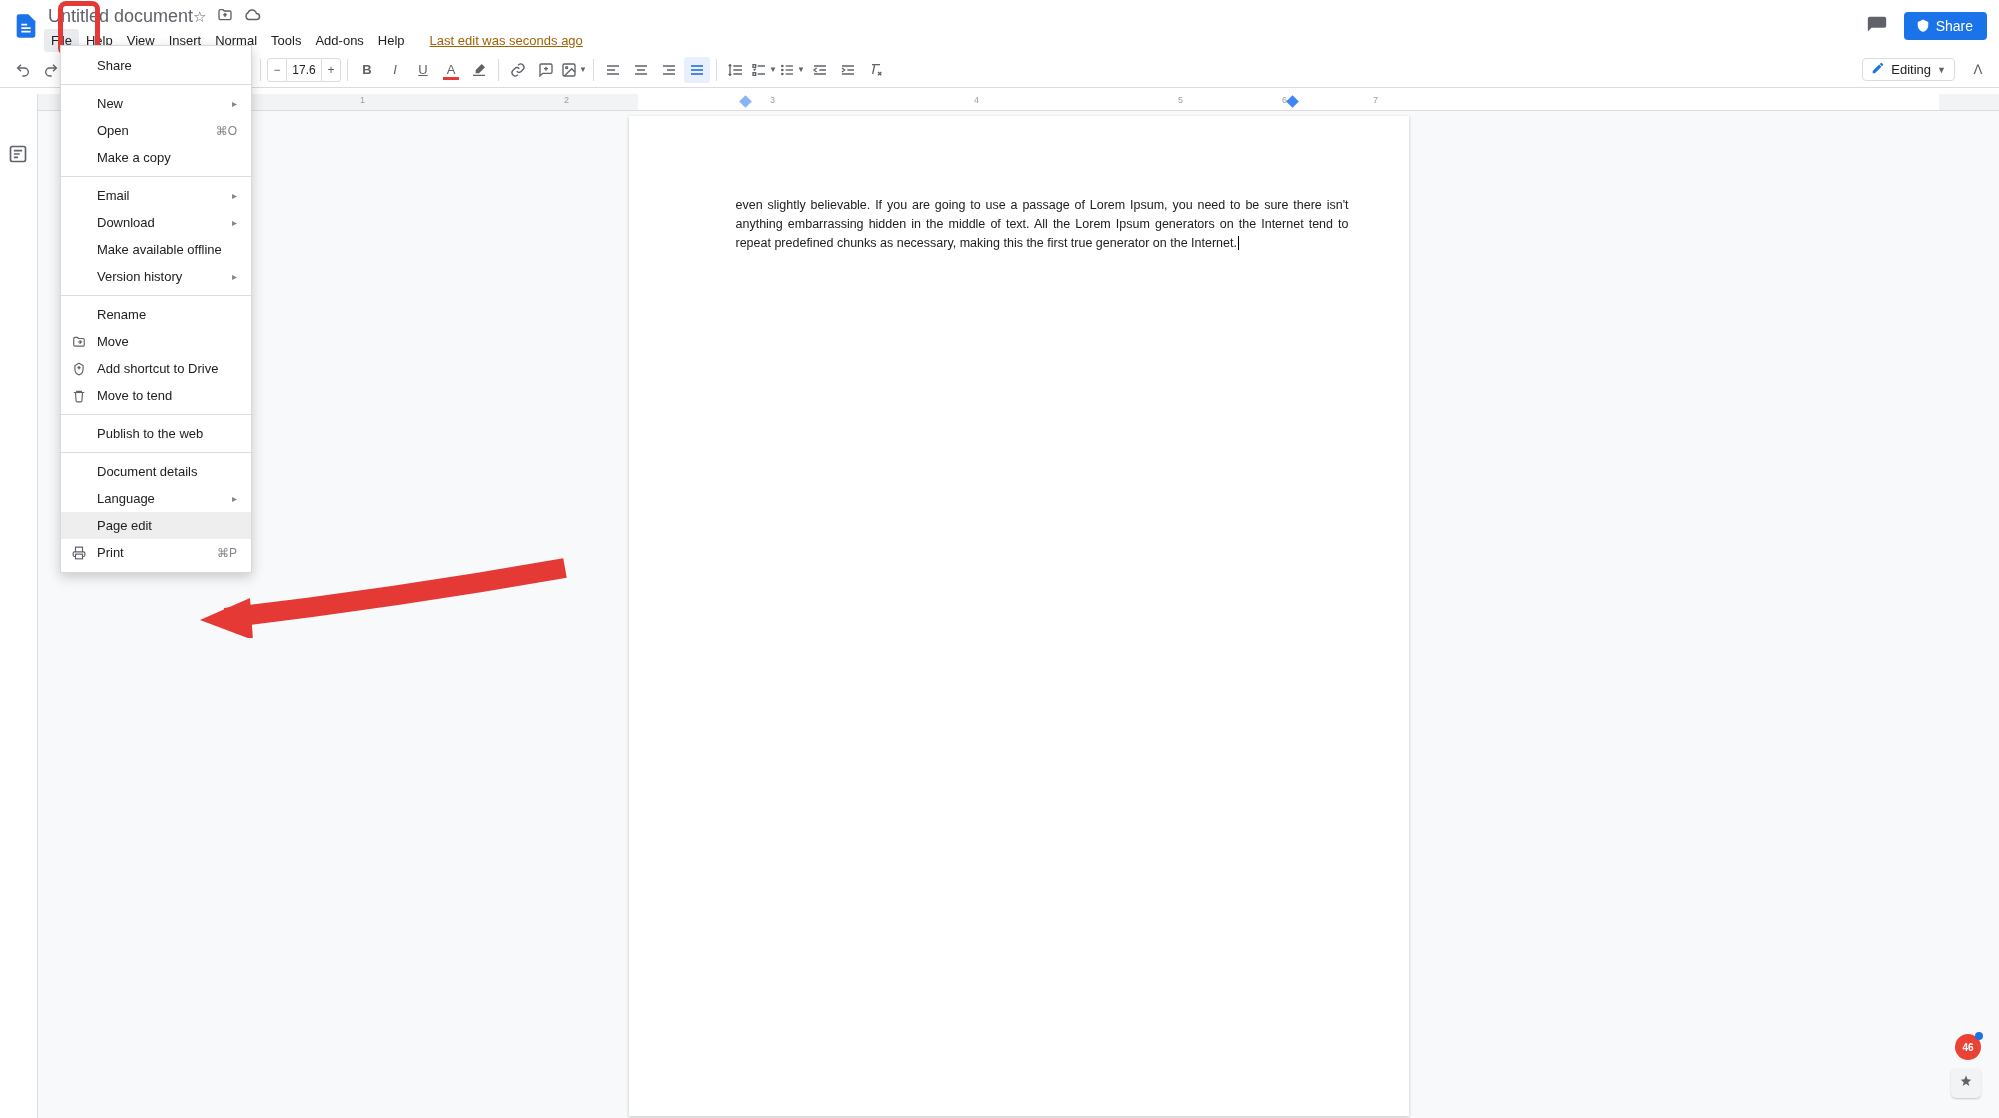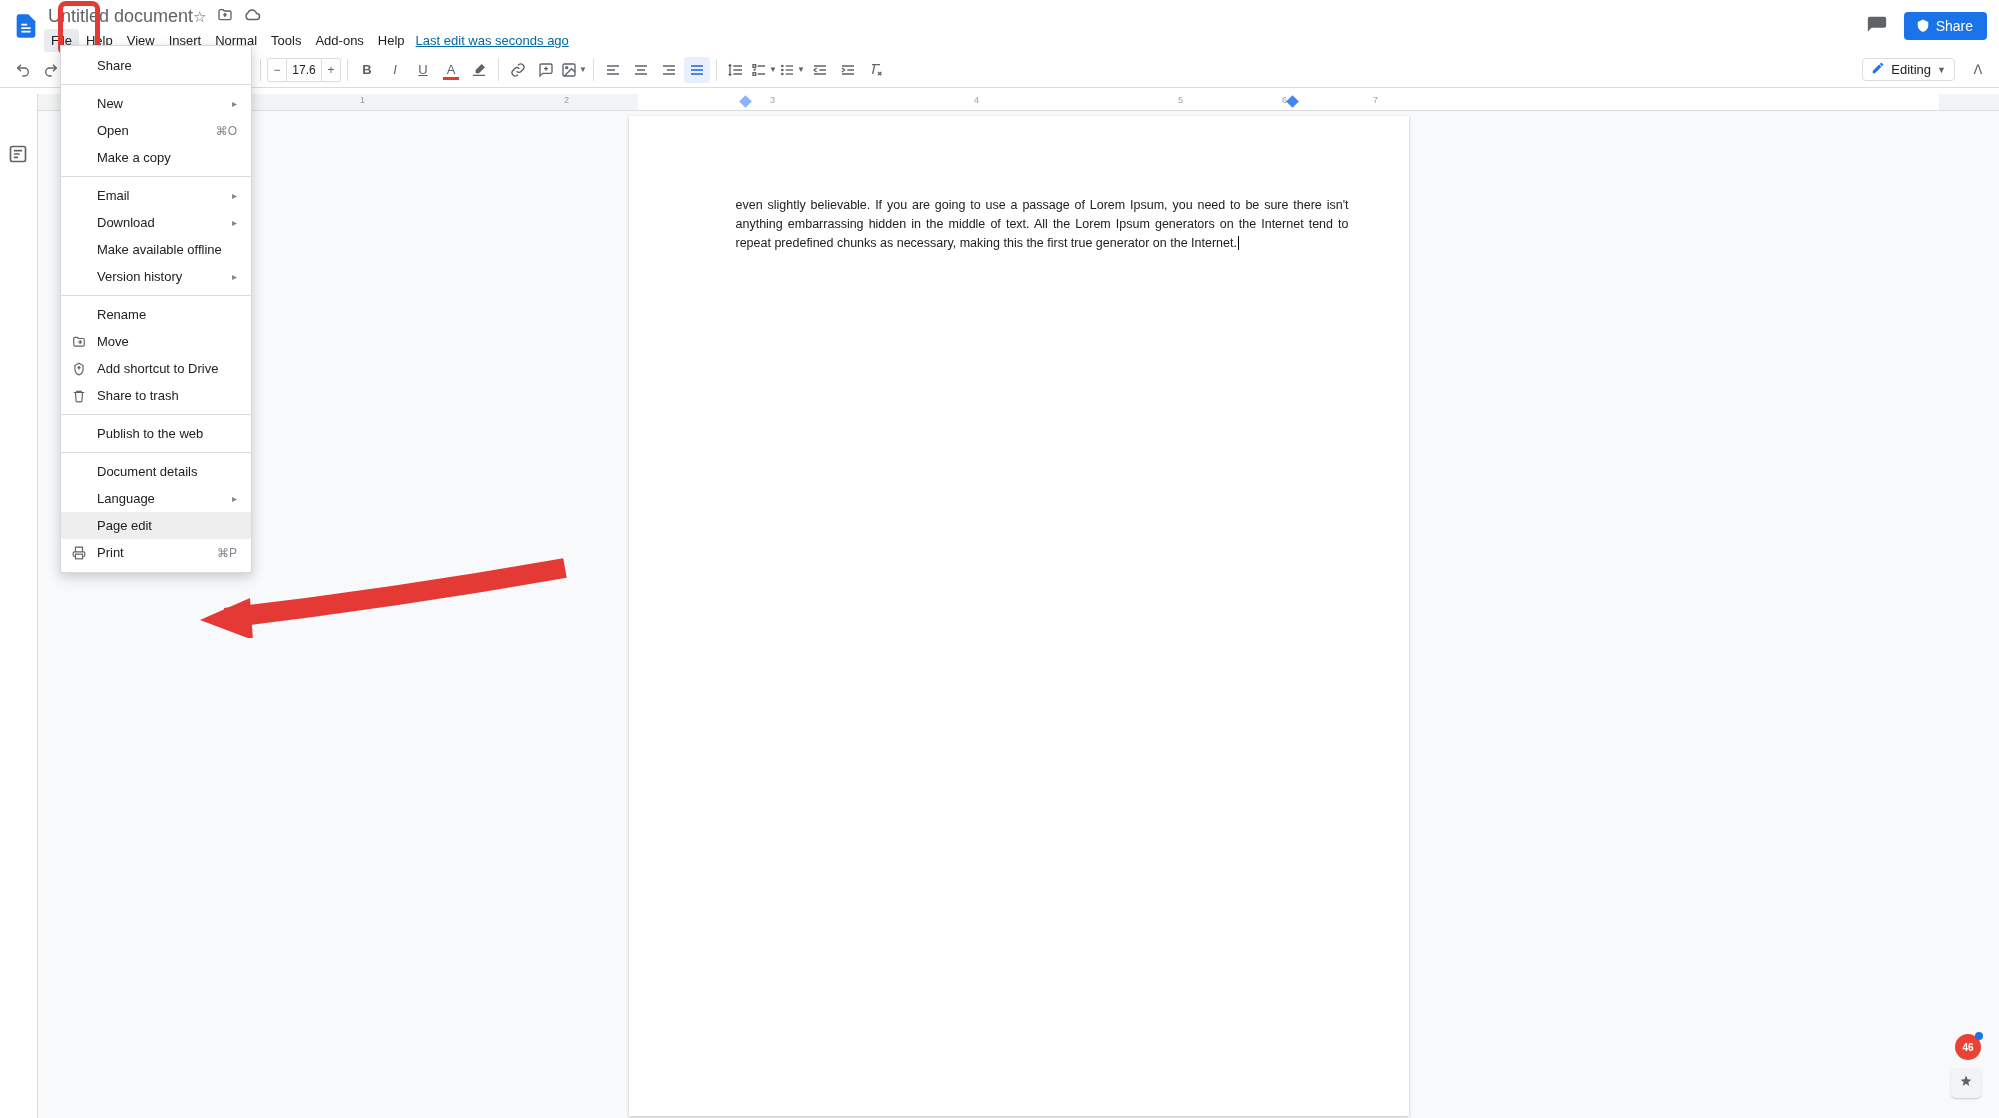--- a/index.html
+++ b/index.html
@@ -17,21 +17,21 @@
   .docs-logo svg{fill:var(--blue);}
   .title-area{display:flex;flex-direction:column;gap:2px;margin-left:4px;flex:1;}
   .title-row{display:flex;align-items:center;gap:0;font-size:18px;color:#5f6368;}
   .title-row .doc-title{color:#5f6368;}
   .title-icons{display:flex;align-items:center;gap:10px;color:#5f6368;}
   .title-icons span{font-size:15px;cursor:pointer;}
   .menus{display:flex;align-items:center;gap:0;margin-left:-4px;}
   .menu-item{padding:4px 7px;font-size:13px;color:#202124;cursor:pointer;border-radius:3px;}
   .menu-item.active{background:#e9ebee;}
   .file-highlight{position:absolute;left:58px;top:1px;width:42px;height:55px;border:5px solid #e53935;border-radius:8px;z-index:20;pointer-events:none;}
-  .last-edit{color:#0369a1;text-decoration:underline;cursor:pointer;margin-left:4px;}
+  .last-edit{color:#a16207;text-decoration:underline;cursor:pointer;margin-left:18px;}
   .header-right{display:flex;align-items:center;gap:14px;margin-left:auto;padding-top:6px;}
   .comments-btn{width:26px;height:26px;display:flex;align-items:center;justify-content:center;color:#5f6368;cursor:pointer;}
   .share-btn{background:var(--blue);color:#fff;border:none;border-radius:4px;padding:6px 14px 6px 12px;font-size:14px;display:flex;align-items:center;gap:6px;cursor:pointer;}
   .share-btn svg{fill:#fff;}
   
   .toolbar-row{display:flex;align-items:center;border-bottom:1px solid var(--border);height:36px;padding:0 8px 0 10px;position:relative;z-index:3;background:#fff;}
   .tb-group{display:flex;align-items:center;gap:2px;}
   .tb-sep{width:1px;height:22px;background:var(--border);margin:0 6px;}
   .tb-btn{width:26px;height:26px;display:flex;align-items:center;justify-content:center;color:#5f6368;border-radius:3px;cursor:pointer;}
   .tb-btn.active{background:#e8f0fe;color:#1967d2;}
@@ -372,21 +372,21 @@
         </svg>
       </span>
       <span>Add shortcut to Drive</span>
     </div>
     <div class="dd-item">
       <span class="left-ico">
         <svg width="14" height="14" viewBox="0 0 24 24" fill="none" stroke="#5f6368" stroke-width="2">
           <path d="M3 6h18M8 6V4h8v2M6 6l1 14a2 2 0 0 0 2 2h6a2 2 0 0 0 2-2l1-14"></path>
         </svg>
       </span>
-      <span>Share to trash</span>
+      <span>Move to tend</span>
     </div>
     <div class="dd-sep"></div>
     <div class="dd-item">
       <span>Publish to the web</span>
     </div>
     <div class="dd-sep"></div>
     <div class="dd-item">
       <span>Document details</span>
     </div>
     <div class="dd-item">

